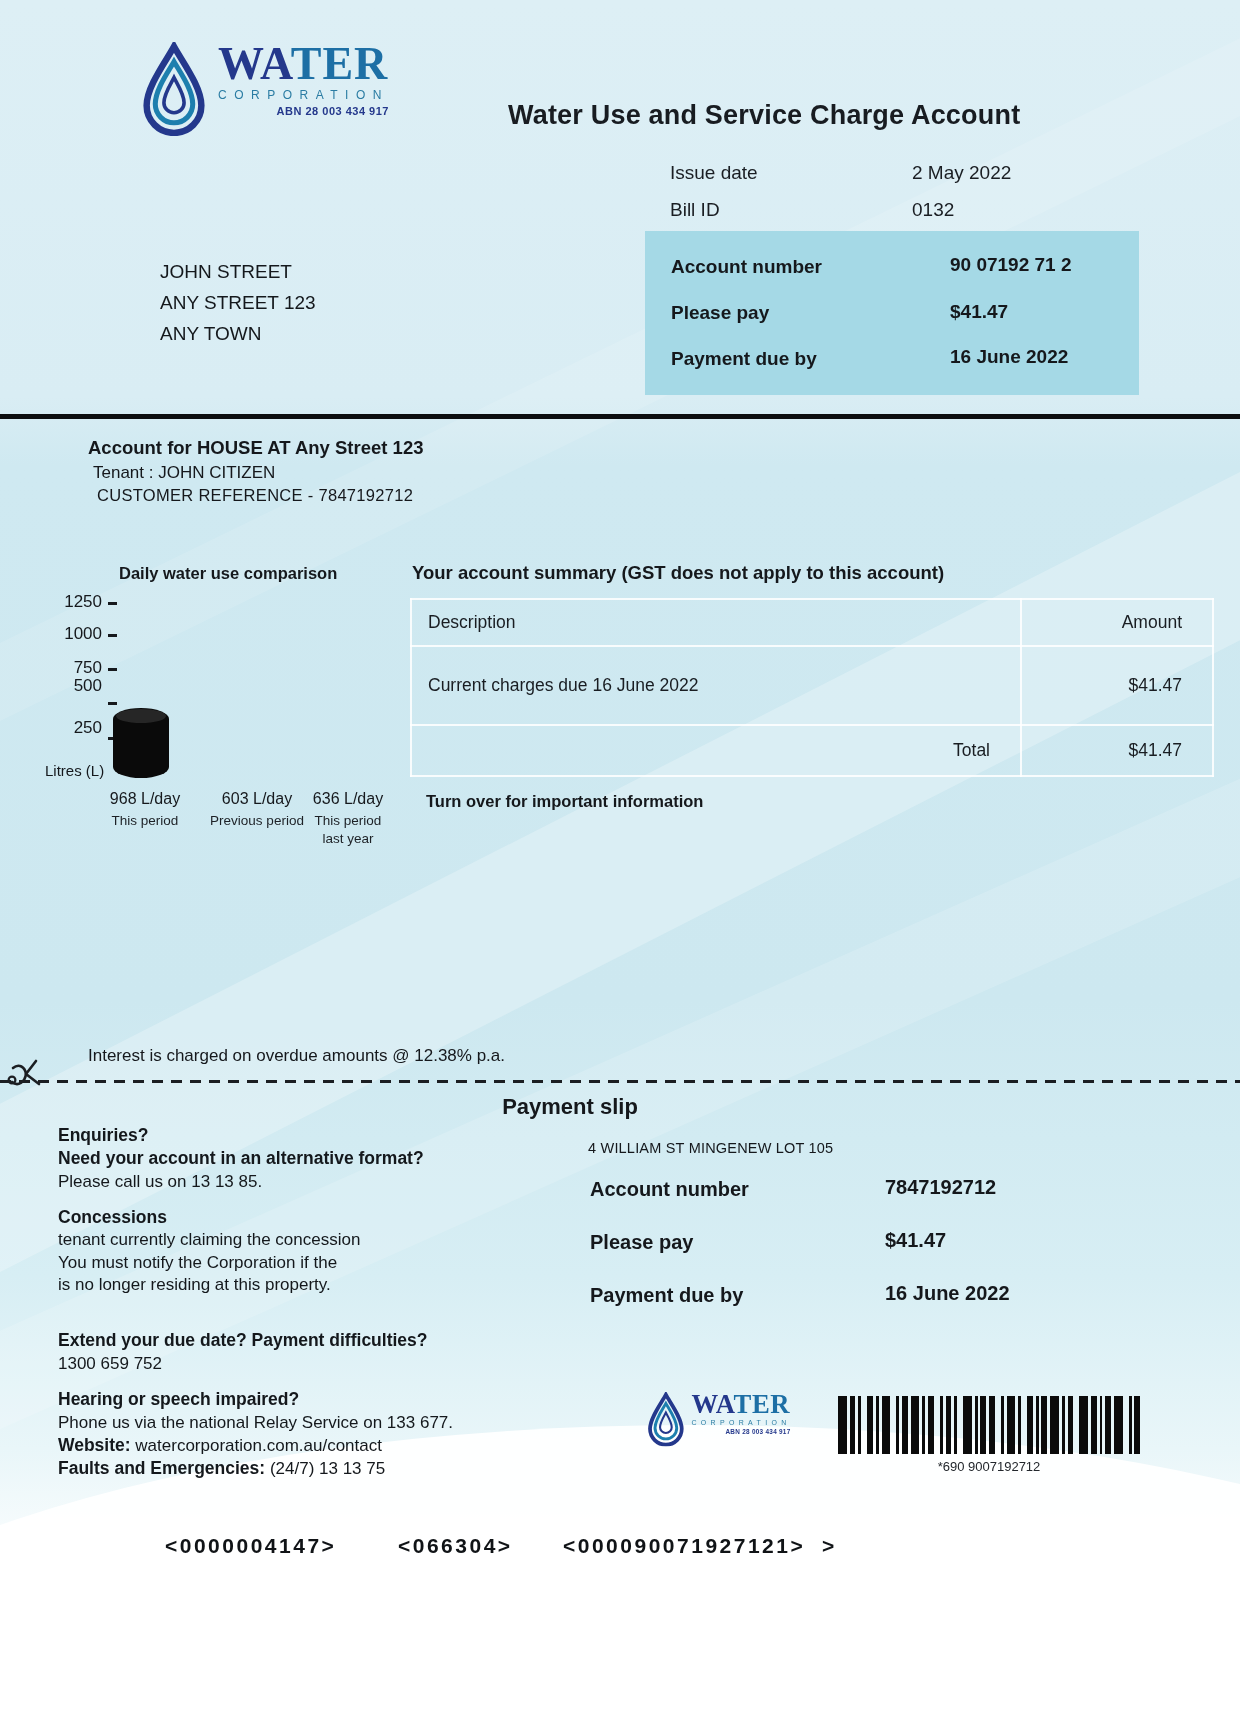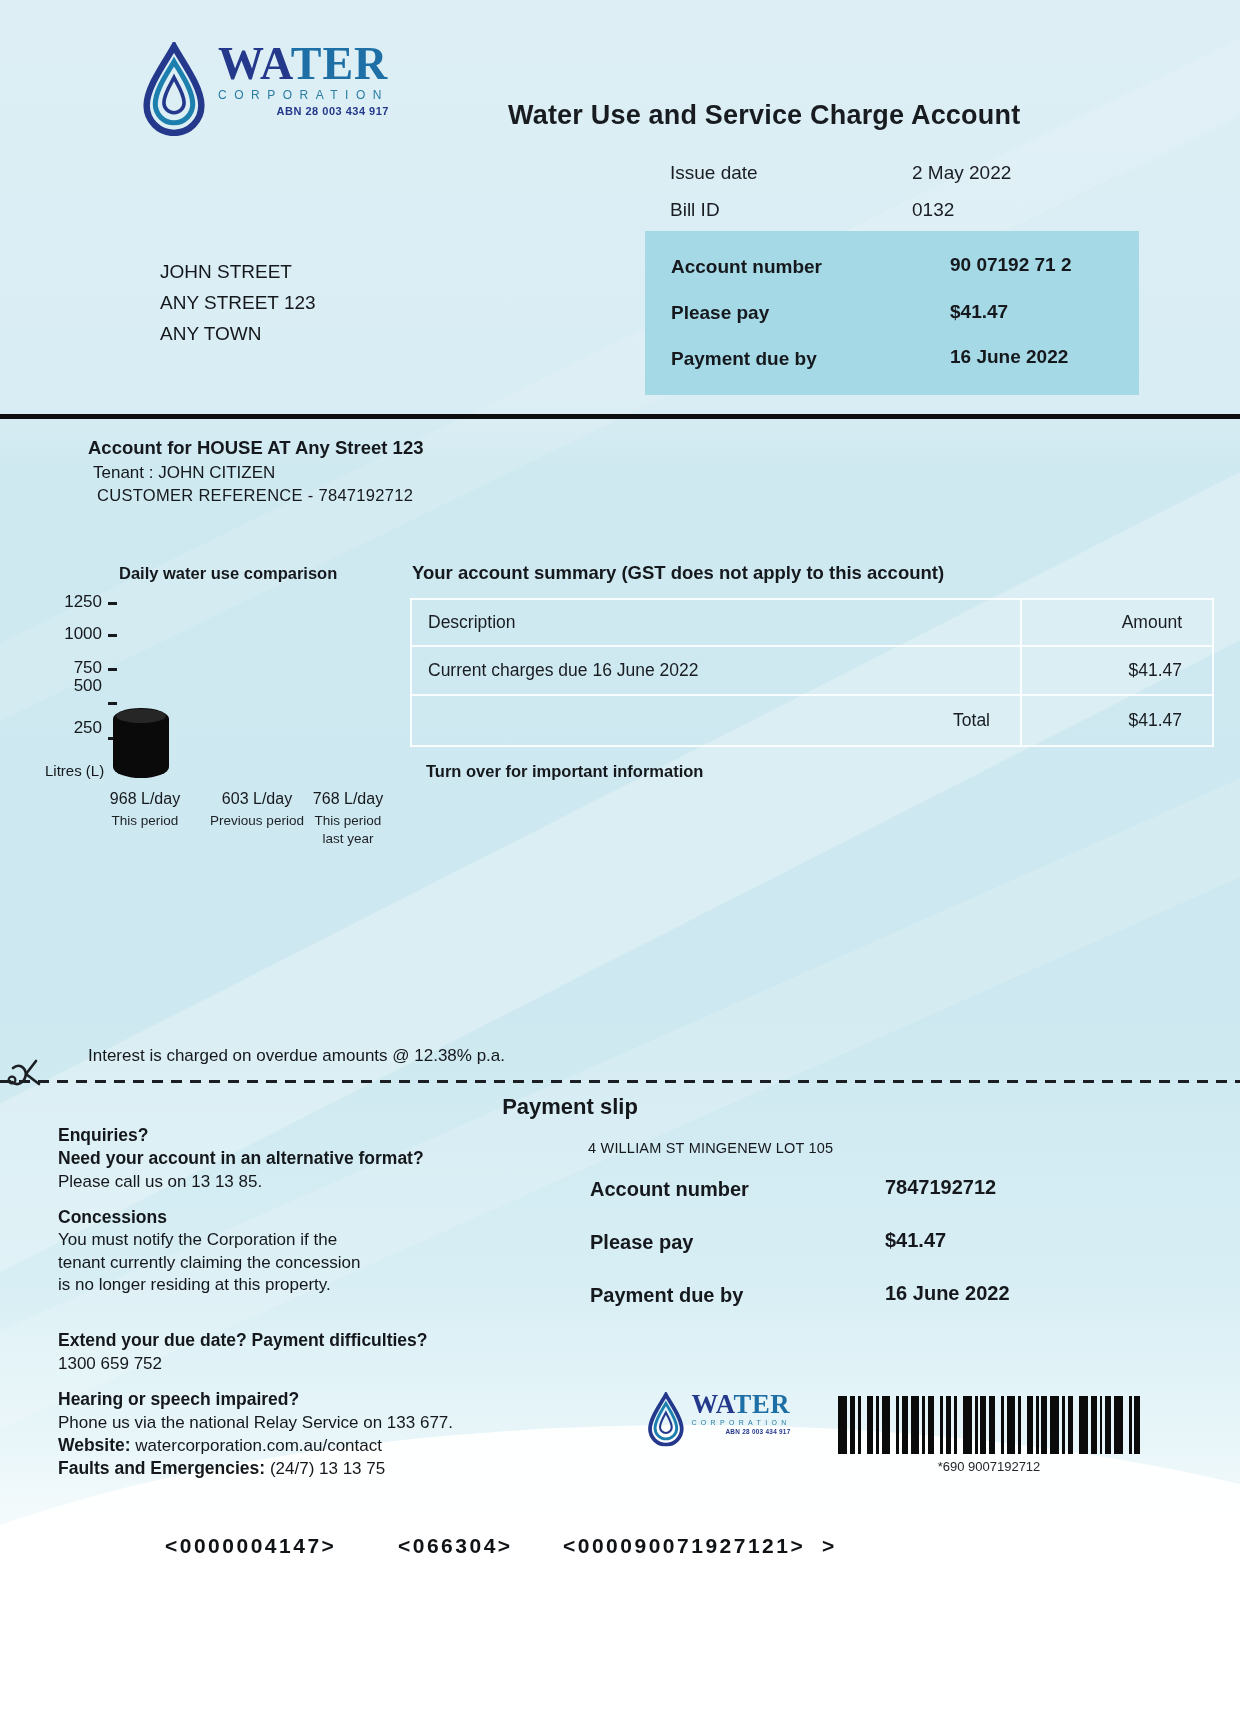--- a/index.html
+++ b/index.html
@@ -58,21 +58,21 @@
   .cylinder::before{content:"";position:absolute;left:3px;right:3px;top:1px;height:14px;border-radius:50%;background:#262626;}
   .bar-col{position:absolute;width:124px;text-align:center;top:234px;}
   .bar-val{font-size:16px;color:#16191d;}
   .bar-cat{font-size:13.5px;color:#1d2126;margin-top:4px;white-space:pre-line;line-height:18px;}
 
   
   .summary{left:410px;top:556px;width:804px;}
   .summary .stitle{font-size:18.5px;font-weight:700;margin:6px 0 14px 2px;}
   table.stable{border-collapse:collapse;width:100%;}
   table.stable td,table.stable th{border:2px solid rgba(255,255,255,0.85);font-weight:400;font-size:17.5px;color:#191d22;}
-  td.c-desc{padding:13px 16px;text-align:left;}
+  td.c-desc{padding:28px 16px;text-align:left;}
   th.c-desc{padding:12px 16px;text-align:left;}
   td.c-amt,th.c-amt{width:152px;text-align:right;padding:12px 30px 12px 8px;}
   td.c-total{text-align:right;padding:14px 30px 14px 8px;}
   .turnover{font-size:16.5px;font-weight:700;margin:15px 0 0 16px;}
 
   .interest{left:88px;top:1046px;font-size:17px;}
 
   
   .cutline{left:0;top:1080px;width:1240px;height:3px;
     background:repeating-linear-gradient(90deg,#1b1e22 0 11px,transparent 11px 19px);}
@@ -169,21 +169,21 @@
 
     <div class="bar-col" style="left:38px;">
       <div class="bar-val">968 L/day</div>
       <div class="bar-cat">This period</div>
     </div>
     <div class="bar-col" style="left:150px;">
       <div class="bar-val">603 L/day</div>
       <div class="bar-cat">Previous period</div>
     </div>
     <div class="bar-col" style="left:241px;">
-      <div class="bar-val">768 L/day</div>
+      <div class="bar-val">636 L/day</div>
       <div class="bar-cat">This period
 last year</div>
     </div>
   </div>
 
   <div class="abs summary">
     <div class="stitle">Your account summary (GST does not apply to this account)</div>
     <table class="stable">
       <tbody>
           <tr>
@@ -216,22 +216,22 @@
 
   <div class="abs slip-title">Payment slip</div>
 
   <div class="abs slip-left">
     <div class="b">Enquiries?</div>
     <div class="b">Need your account in an alternative format?</div>
     <div>Please call us on 13 13 85.</div>
     <div class="gap-s"></div>
     <div class="b">Concessions</div>
     <div class="clines">
+      <div>tenant currently claiming the concession</div>
       <div>You must notify the Corporation if the</div>
-      <div>tenant currently claiming the concession</div>
       <div>is no longer residing at this property.</div>
     </div>
     <div class="gap-m"></div>
     <div class="b">Extend your due date? Payment difficulties?</div>
     <div>1300 659 752</div>
     <div class="gap-s"></div>
     <div class="b">Hearing or speech impaired?</div>
     <div>Phone us via the national Relay Service on 133 677.</div>
     <div><span class="b">Website:</span> <span>watercorporation.com.au/contact</span></div>
     <div><span class="b">Faults and Emergencies:</span> <span>(24/7) 13 13 75</span></div>

